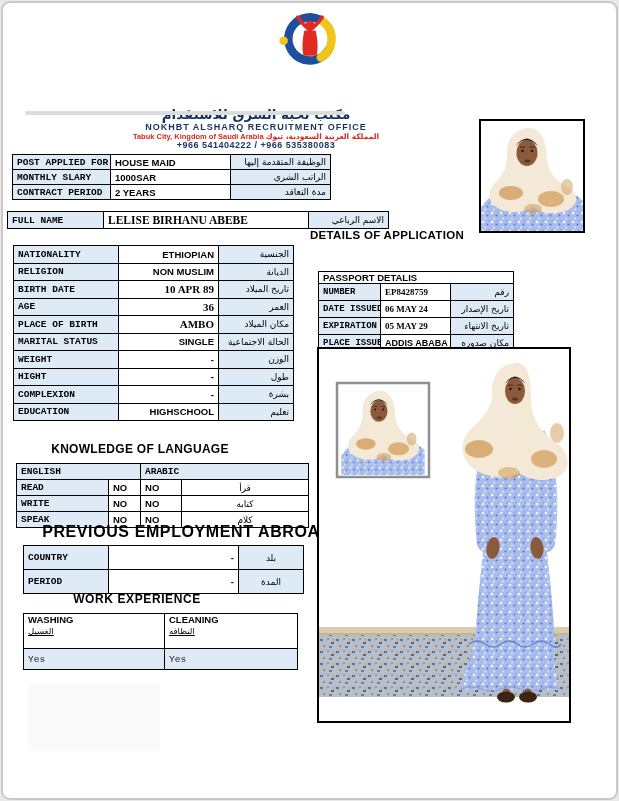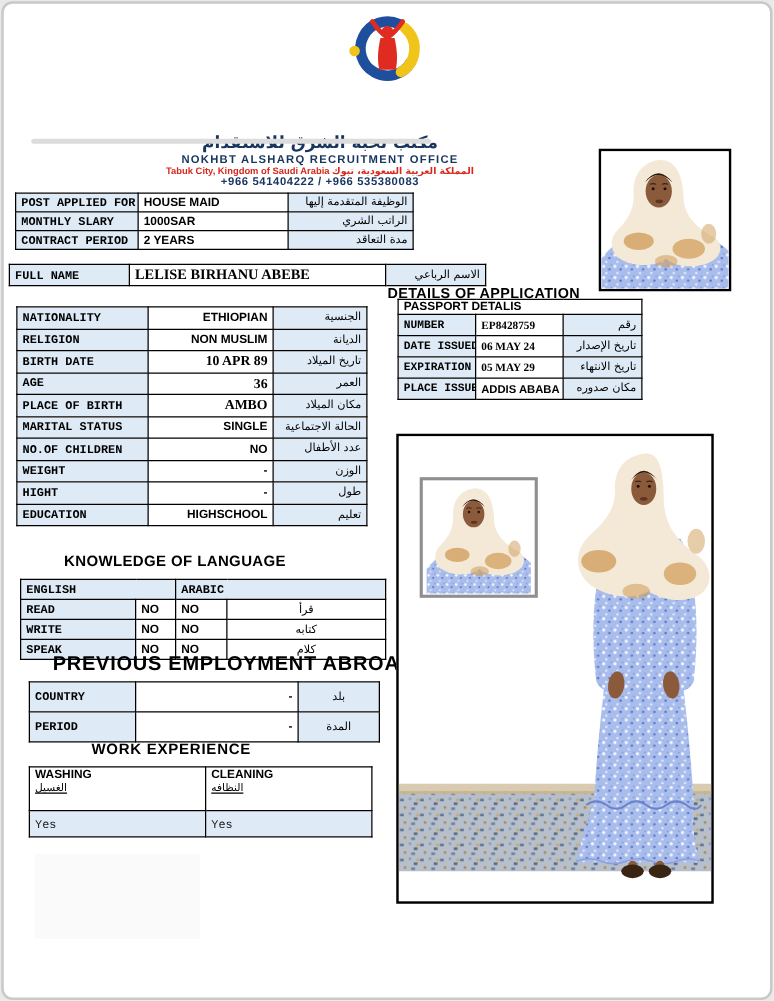--- a/index.html
+++ b/index.html
@@ -192,43 +192,43 @@
         <td class="lbl shade">PLACE OF BIRTH</td>
         <td class="val ctr serif">AMBO</td>
         <td class="ar shade">مكان الميلاد</td>
       </tr>
   <tr>
         <td class="lbl shade">MARITAL STATUS</td>
         <td class="val ctr">SINGLE</td>
         <td class="ar shade">الحالة الاجتماعية</td>
       </tr>
   <tr>
-        <td class="lbl shade">NO.OF CHILDREN</td>
-        <td class="val ctr">NO</td>
-        <td class="ar shade">عدد الأطفال</td>
-      </tr>
-  <tr>
         <td class="lbl shade">WEIGHT</td>
         <td class="val ctr">-</td>
         <td class="ar shade">الوزن</td>
       </tr>
   <tr>
         <td class="lbl shade">HIGHT</td>
         <td class="val ctr">-</td>
         <td class="ar shade">طول</td>
       </tr>
   <tr>
+        <td class="lbl shade">COMPLEXION</td>
+        <td class="val ctr">-</td>
+        <td class="ar shade">بشرة</td>
+      </tr>
+  <tr>
         <td class="lbl shade">EDUCATION</td>
         <td class="val ctr">HIGHSCHOOL</td>
         <td class="ar shade">تعليم</td>
       </tr>
 </tbody>
   </table>
 
-<table class="tbl t-pass" style="left:318px;top:239px;width:195px;padding-left:14px;">
+<table class="tbl t-pass" style="left:318px;top:271px;width:195px;padding-left:14px;">
   <colgroup>
       <col style="width:62px">
       <col style="width:70px">
       <col style="width:63px">
     </colgroup>
   <tbody>
       <tr class="title-row">
         <td class="title-cell" colspan="3">PASSPORT DETALIS</td>
       </tr>
   <tr>

